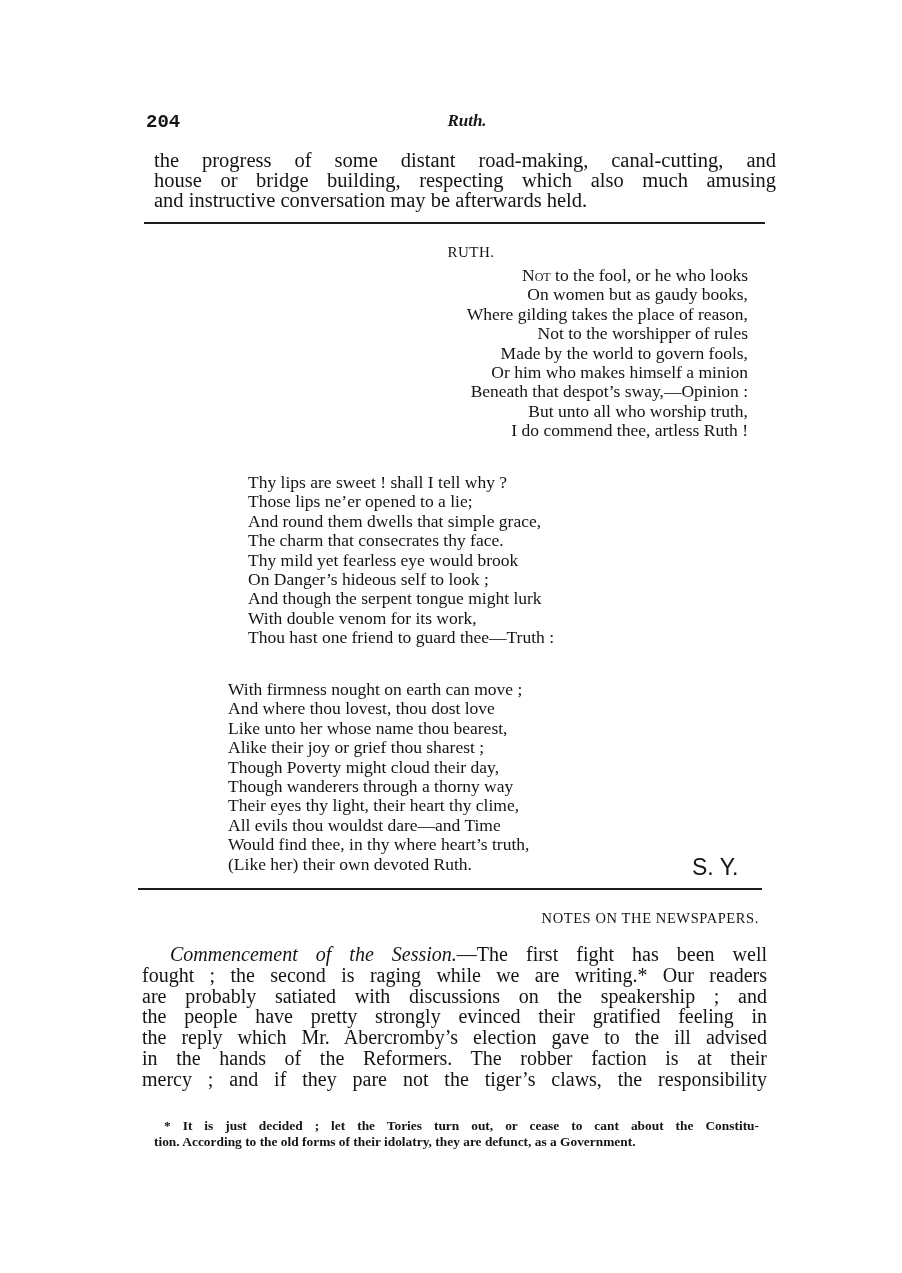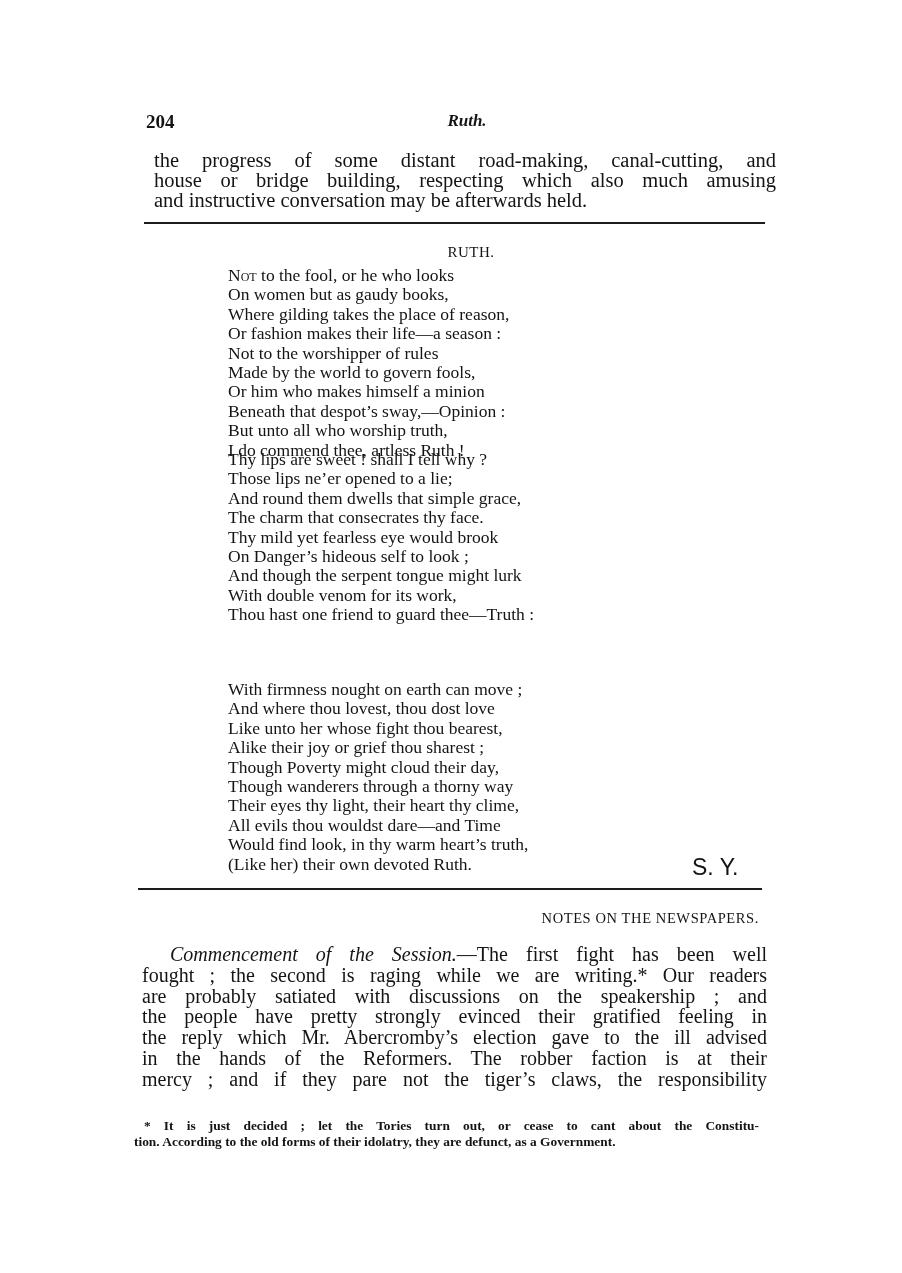--- a/index.html
+++ b/index.html
@@ -6,21 +6,21 @@
   body {
     width: 902px; height: 1273px; position: relative; overflow: hidden;
     font-family: "DejaVu Serif", "Liberation Serif", serif;
     color: #141414;
   }
   .page { position: absolute; left: 0; top: 0; width: 902px; height: 1273px; }
 
   .running-head { position: absolute; top: 111px; left: 146px; width: 622px; height: 22px; }
   .page-number {
     position: absolute; left: 0; top: 0;
-    font-family: Liberation Serif, serif; font-weight: bold; font-size: 19px;
+    font-family: Liberation Mono, monospace; font-weight: bold; font-size: 19px;
   }
   .running-title {
     position: absolute; left: 0; right: 0; top: 0; text-align: center;
     font-family: "Liberation Serif", serif; font-weight: bold; font-style: italic; font-size: 17px;
     padding-left: 20px;
   }
 
   .prose {
     font-family: "Liberation Serif", serif; font-size: 20.5px; line-height: 20px;
     text-align: justify; text-align-last: justify; margin: 8px;
@@ -37,22 +37,22 @@
   .poem-title {
     position: absolute; top: 244px; left: 146px; width: 622px; text-align: center;
     font-family: "Liberation Serif", serif; font-size: 15px; letter-spacing: 0.5px;
     padding-left: 28px; box-sizing: border-box;
   }
   .poem { position: absolute; left: 228px; width: 520px; }
   .poem .verse {
     font-family: "Liberation Serif", serif; font-size: 17.5px; line-height: 19.4px;
     white-space: nowrap; margin: 0;
   }
-  .stanza-1 { top: 266px; }
-  .stanza-2 { top: 450px; }
+  .stanza-1 { top: 266px; text-align: right; }
+  .stanza-2 { top: 473px; margin-left: 20px; }
   .stanza-3 { top: 680px; }
   .smallcaps { font-variant: small-caps; }
   .signature {
     position: absolute; left: 692px; top: 854px;
     font-family: Liberation Sans, sans-serif; font-size: 23px;
   }
 
   .section-title {
     position: absolute; top: 910px; left: 134px; width: 625px; text-align: right;
     font-family: "Liberation Serif", serif; font-size: 14.5px; letter-spacing: 0.6px;
@@ -60,21 +60,21 @@
   }
   .body2 { position: absolute; left: 134px; top: 936px; width: 625px; }
   .body2 .line { line-height: 20.8px; font-size: 20px; }
   .body2 .indent { padding-left: 28px; }
   .run-in { font-style: italic; }
 
   .footnote {
     position: absolute; left: 134px; top: 1118px; width: 625px;
     font-family: "Liberation Serif", serif; font-weight: bold; font-size: 13.4px; line-height: 16px;
   }
-  .footnote .line { display: block; text-align: justify; text-align-last: justify; white-space: nowrap; }
+  .footnote .line { display: block; text-align: justify; text-align-last: justify; white-space: nowrap; margin-left: 20px; }
   .footnote .line.first { padding-left: 10px; }
   .footnote .line.last { text-align-last: left; }
 </style>
 </head>
 <body>
 
 <div class="page">
 
   <div class="running-head">
     <span class="page-number">204</span>
@@ -88,21 +88,20 @@
   </div>
 
   <div class="rule rule-1"></div>
 
   <div class="poem-title">RUTH.</div>
 
   <div class="poem stanza-1">
     <p class="verse"><span class="smallcaps">Not</span><span> to the fool, or he who looks</span></p>
     <p class="verse">On women but as gaudy books,</p>
     <p class="verse">Where gilding takes the place of reason,</p>
-    <p class="verse">Or fashion makes their life—a season :</p>
     <p class="verse">Not to the worshipper of rules</p>
     <p class="verse">Made by the world to govern fools,</p>
     <p class="verse">Or him who makes himself a minion</p>
     <p class="verse">Beneath that despot’s sway,—Opinion :</p>
     <p class="verse">But unto all who worship truth,</p>
     <p class="verse">I do commend thee, artless Ruth !</p>
   </div>
 
   <div class="poem stanza-2">
     <p class="verse">Thy lips are sweet ! shall I tell why ?</p>
@@ -112,27 +111,27 @@
     <p class="verse">Thy mild yet fearless eye would brook</p>
     <p class="verse">On Danger’s hideous self to look ;</p>
     <p class="verse">And though the serpent tongue might lurk</p>
     <p class="verse">With double venom for its work,</p>
     <p class="verse">Thou hast one friend to guard thee—Truth :</p>
   </div>
 
   <div class="poem stanza-3">
     <p class="verse">With firmness nought on earth can move ;</p>
     <p class="verse">And where thou lovest, thou dost love</p>
-    <p class="verse">Like unto her whose fight thou bearest,</p>
+    <p class="verse">Like unto her whose name thou bearest,</p>
     <p class="verse">Alike their joy or grief thou sharest ;</p>
     <p class="verse">Though Poverty might cloud their day,</p>
     <p class="verse">Though wanderers through a thorny way</p>
     <p class="verse">Their eyes thy light, their heart thy clime,</p>
     <p class="verse">All evils thou wouldst dare—and Time</p>
-    <p class="verse">Would find look, in thy warm heart’s truth,</p>
+    <p class="verse">Would find thee, in thy where heart’s truth,</p>
     <p class="verse">(Like her) their own devoted Ruth.</p>
   </div>
 
   <div class="signature">S. Y.</div>
 
   <div class="rule rule-2"></div>
 
   <div class="section-title">NOTES ON THE NEWSPAPERS.</div>
 
   <div class="body2 prose">

